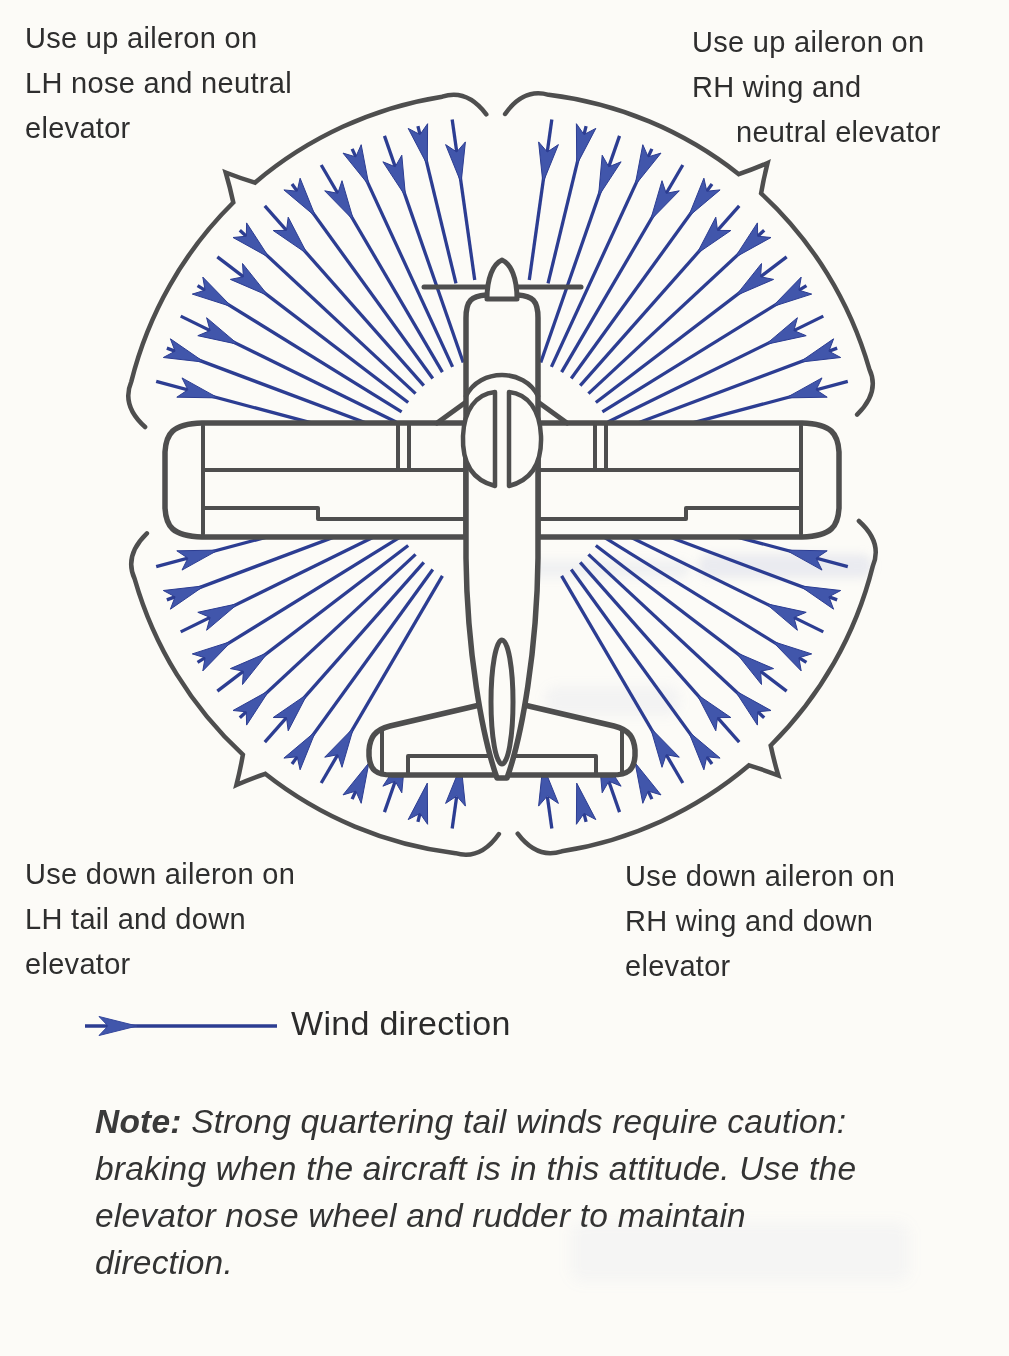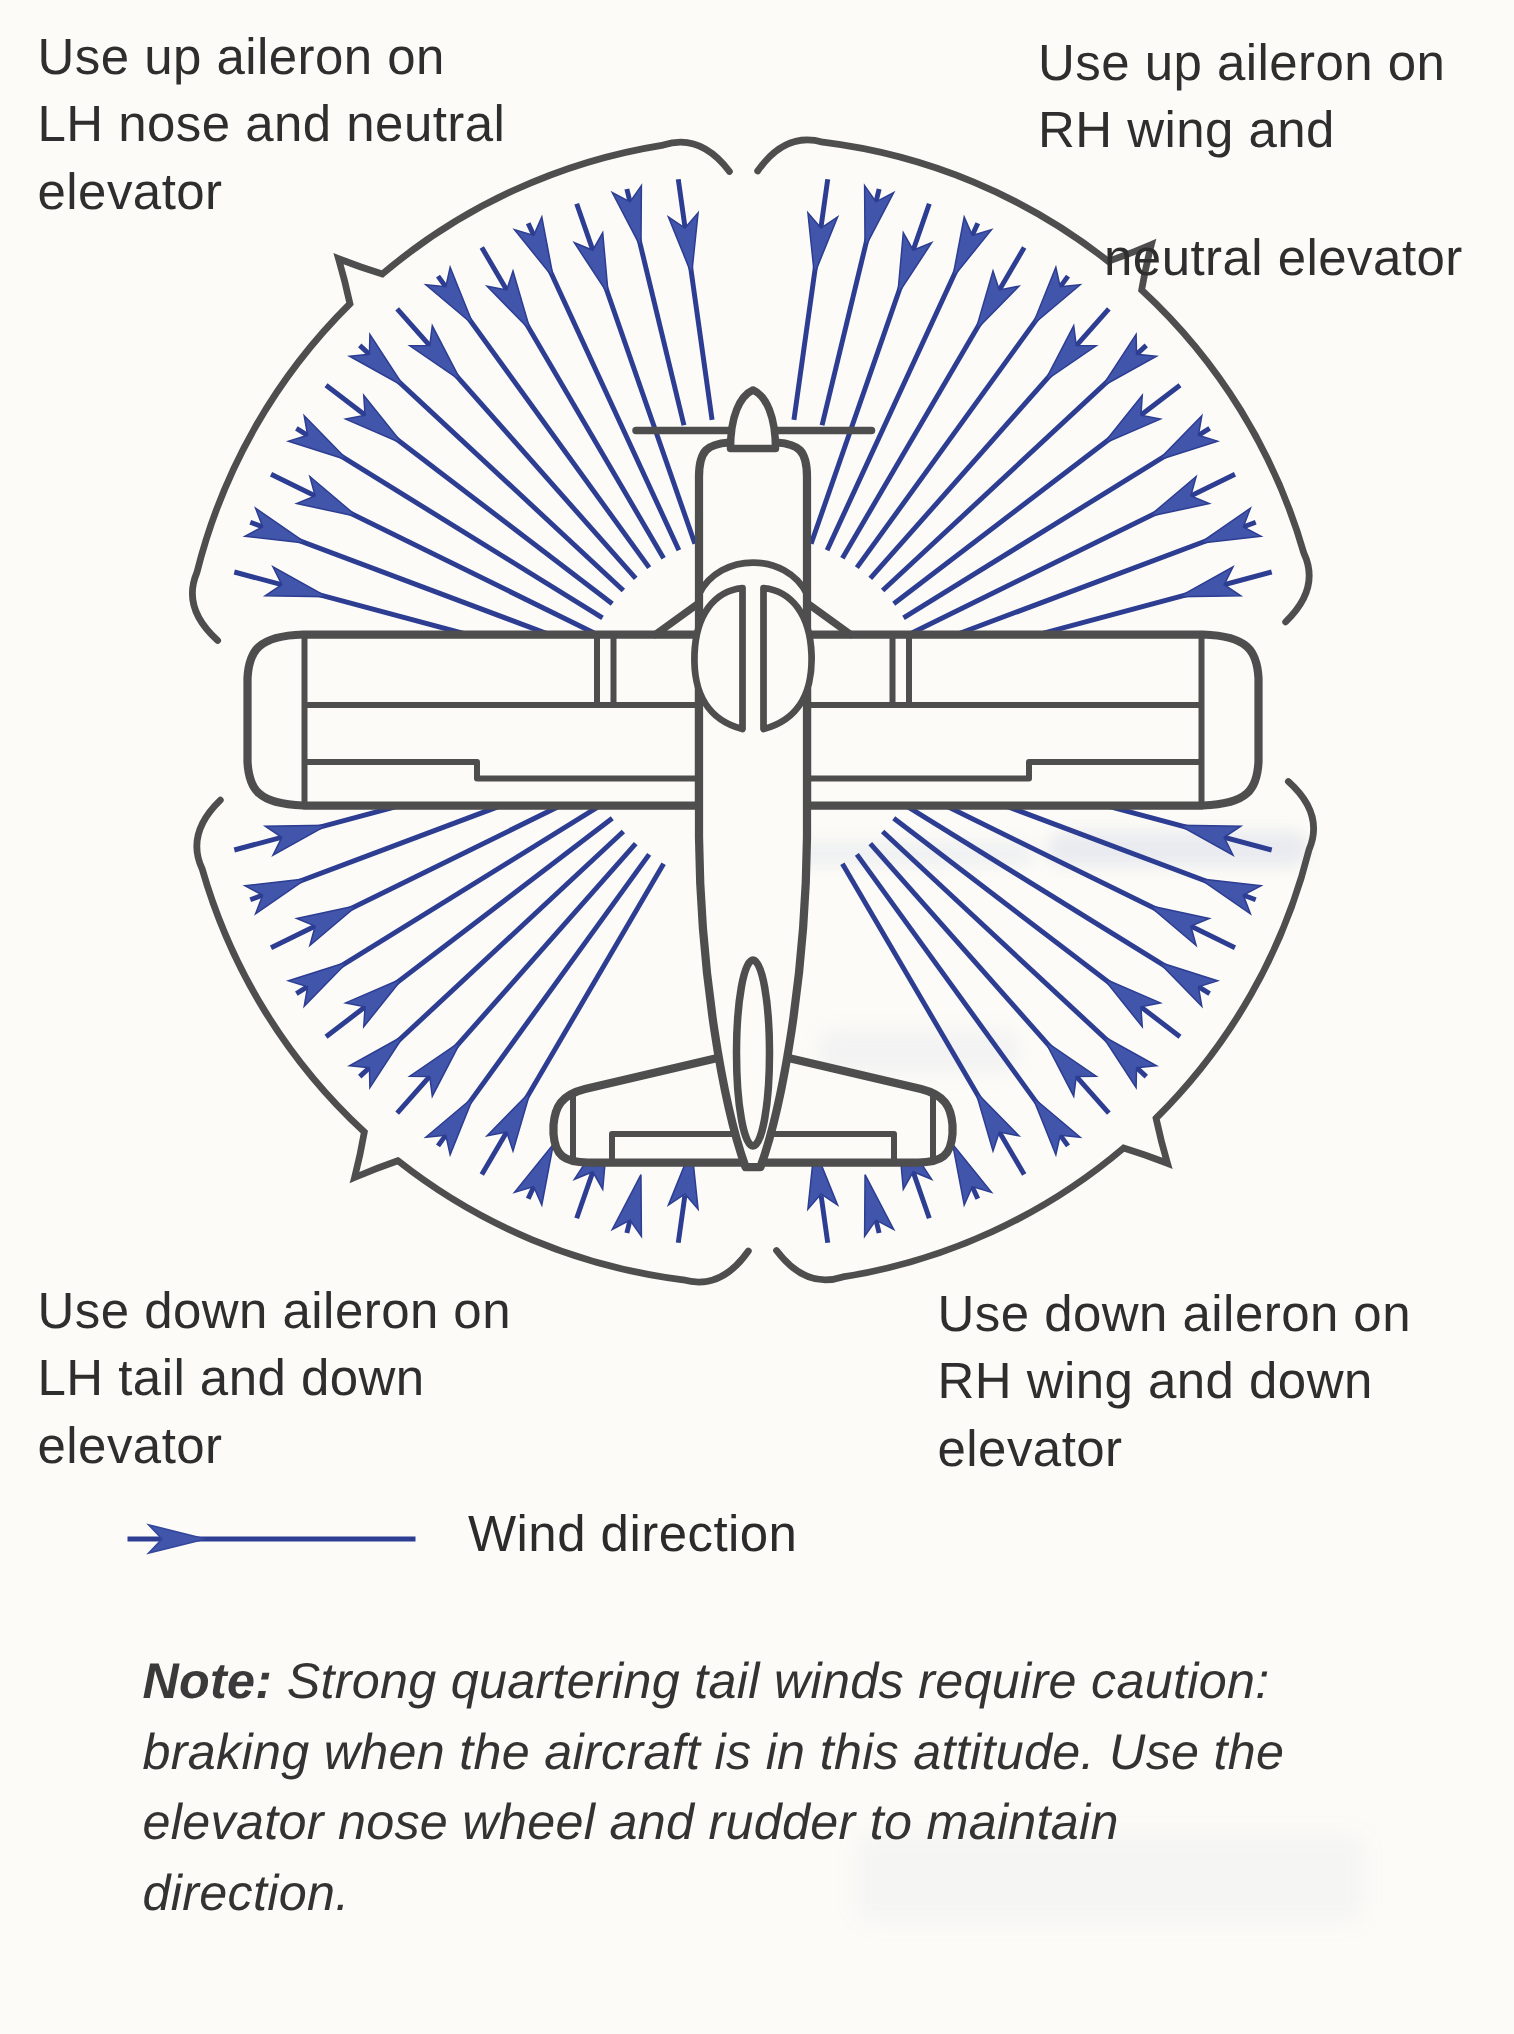--- a/index.html
+++ b/index.html
@@ -3,31 +3,31 @@
 <meta charset="utf-8">
 <style>
   html,body{margin:0;padding:0;}
   body{
     width:1009px;height:1356px;position:relative;overflow:hidden;
     background:#fcfbf7;
     font-family:"Liberation Sans","DejaVu Sans",sans-serif;
     color:#2e2e2e;
   }
   .label{
-    position:absolute;font-size:34px;line-height:45px;letter-spacing:.3px;
+    position:absolute;font-size:29px;line-height:45px;letter-spacing:.3px;
     white-space:nowrap;color:#2e2e2e;
   }
-  .label .l3-indent{padding-left:44px;margin-top:40px;}
+  .label .l3-indent{padding-left:44px;}
   #label-tl{left:25px;top:16px;}
   #label-tr{left:692px;top:20px;}
   #label-bl{left:25px;top:852px;}
   #label-br{left:625px;top:854px;}
   #legend-text{
     position:absolute;left:291px;top:1004px;font-size:34px;letter-spacing:.3px;
-    white-space:nowrap;color:#2b2b2b;margin-left:21px;
+    white-space:nowrap;color:#2b2b2b;
   }
   #note{
     position:absolute;left:95px;top:1098px;width:880px;
     font-size:33.5px;line-height:47px;letter-spacing:.2px;color:#333;
   }
   #note .note-line{white-space:nowrap;font-style:italic;}
   #note b{font-weight:bold;color:#3a3a3a;}
   svg{position:absolute;left:0;top:0;}
   .artifact{position:absolute;pointer-events:none;border-radius:12px;}
   .a1{left:698px;top:554px;width:175px;height:24px;background:rgba(125,145,200,.14);filter:blur(5px);}

